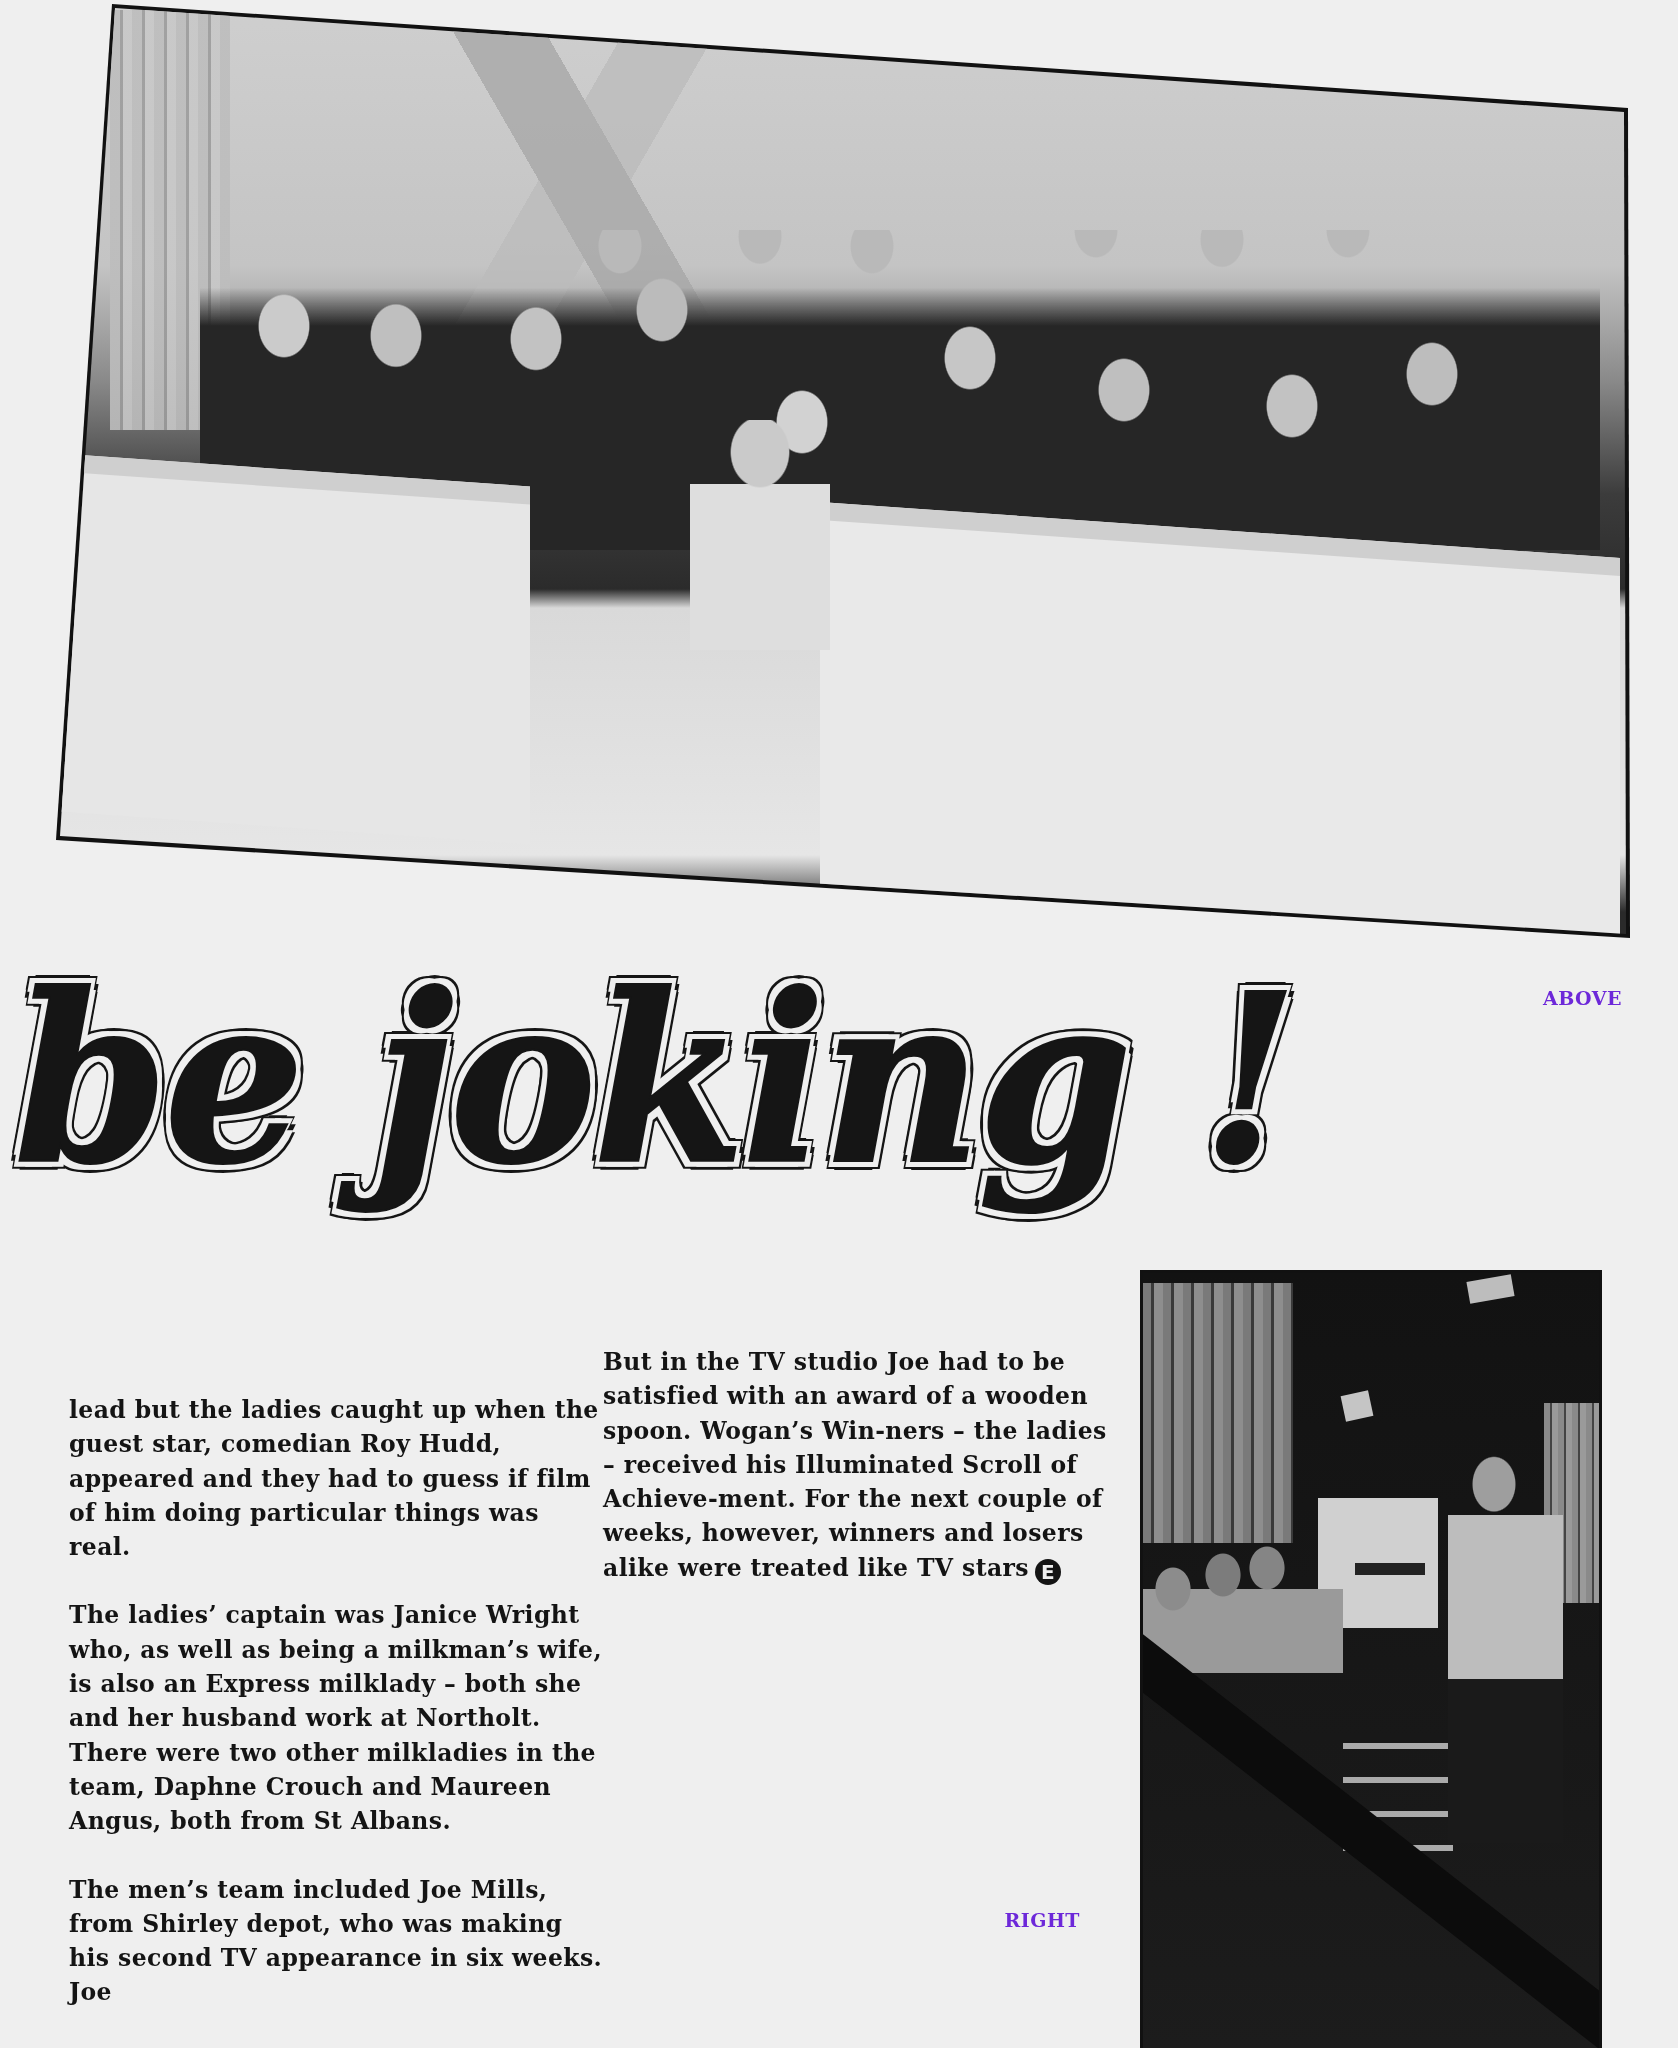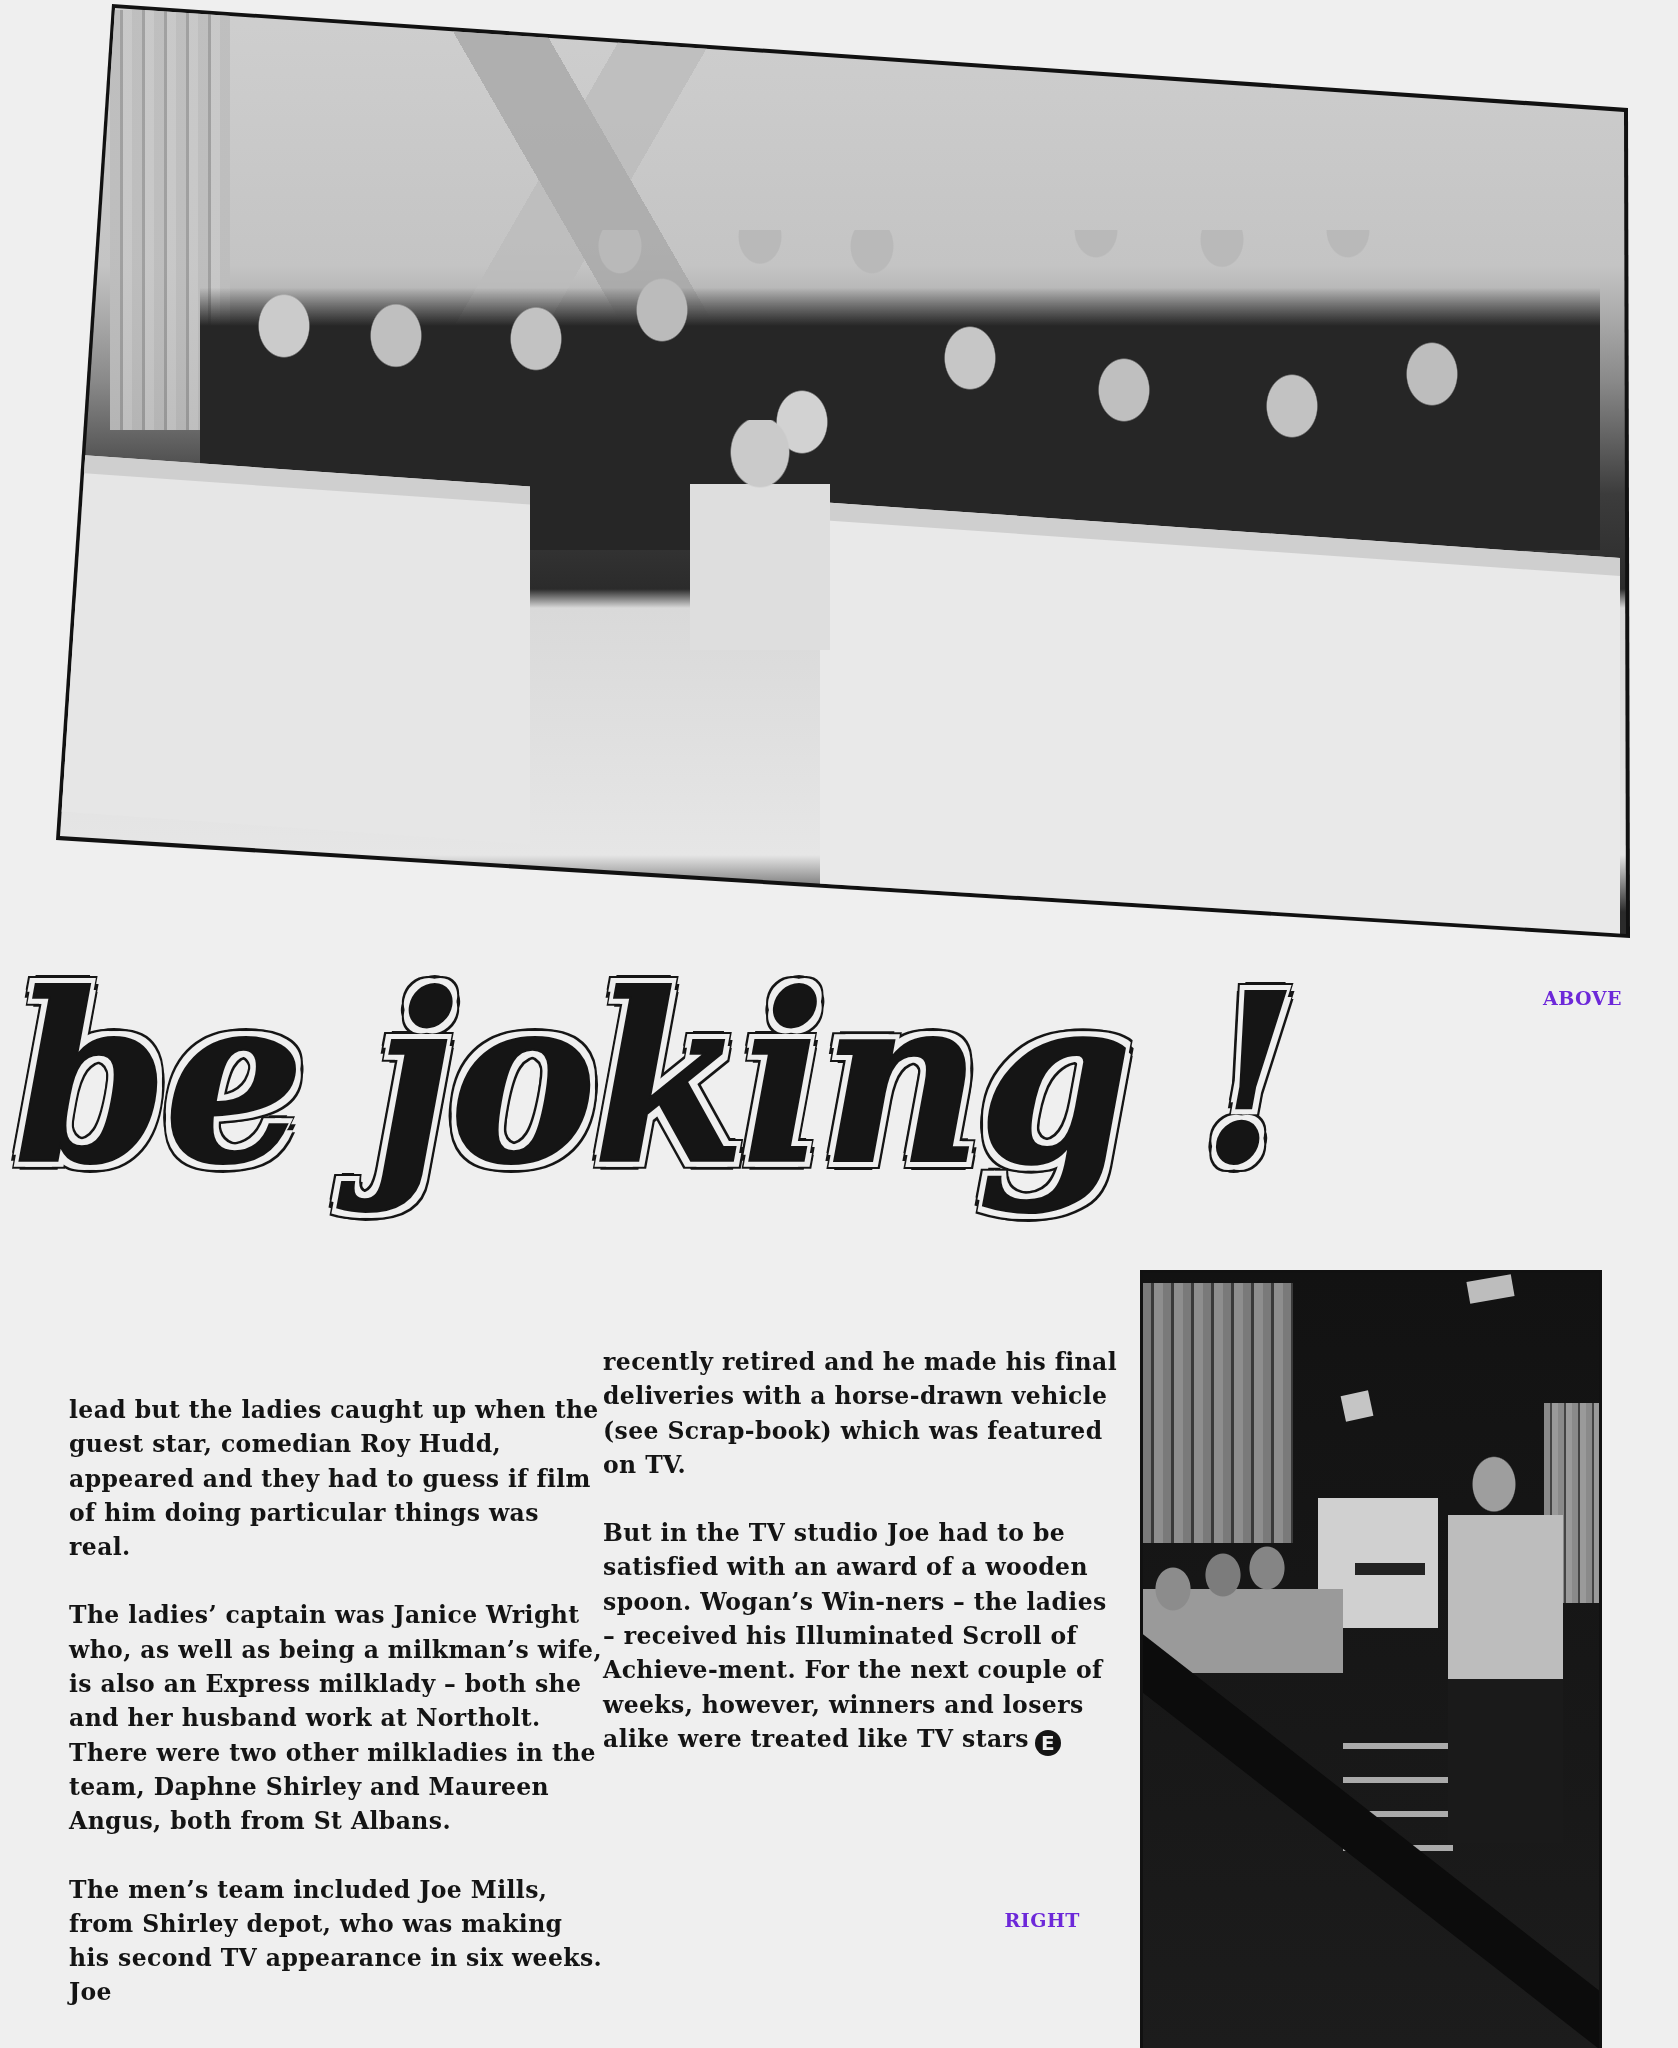--- a/index.html
+++ b/index.html
@@ -171,26 +171,25 @@
 </div>
 
 <div class="headline">be joking !</div>
 
 <div class="caption caption-above">
   <span class="label">ABOVE</span>
 </div>
 
 <div class="col col-left">
   <p>lead but the ladies caught up when the guest star, comedian Roy Hudd, appeared and they had to guess if film of him doing particular things was real.</p>
-  <p>The ladies’ captain was Janice Wright who, as well as being a milkman’s wife, is also an Express milklady – both she and her husband work at Northolt. There were two other milkladies in the team, Daphne Shirley and Maureen Angus, both from St Albans.</p>
+  <p>The ladies’ captain was Janice Wright who, as well as being a milkman’s wife, is also an Express milklady – both she and her husband work at Northolt. There were two other milkladies in the team, Daphne Crouch and Maureen Angus, both from St Albans.</p>
   <p>The men’s team included Joe Mills, from Shirley depot, who was making his second TV appearance in six weeks. Joe</p>
 </div>
 
 <div class="col col-mid">
-  <p>recently retired and he made his final deliveries with a horse-drawn vehicle (see Scrap-book) which was featured on TV.</p>
   <p><span>But in the TV studio Joe had to be satisfied with an award of a wooden spoon. Wogan’s Win-ners – the ladies – received his Illuminated Scroll of Achieve-ment. For the next couple of weeks, however, winners and losers alike were treated like TV stars</span><span class="end-mark">E</span></p>
 </div>
 
 <div class="caption caption-right">
   <span class="label">RIGHT</span>
 </div>
 
 <div class="right-photo">
   <div class="rp-curtain-left"></div>
   <div class="rp-curtain-right"></div>

